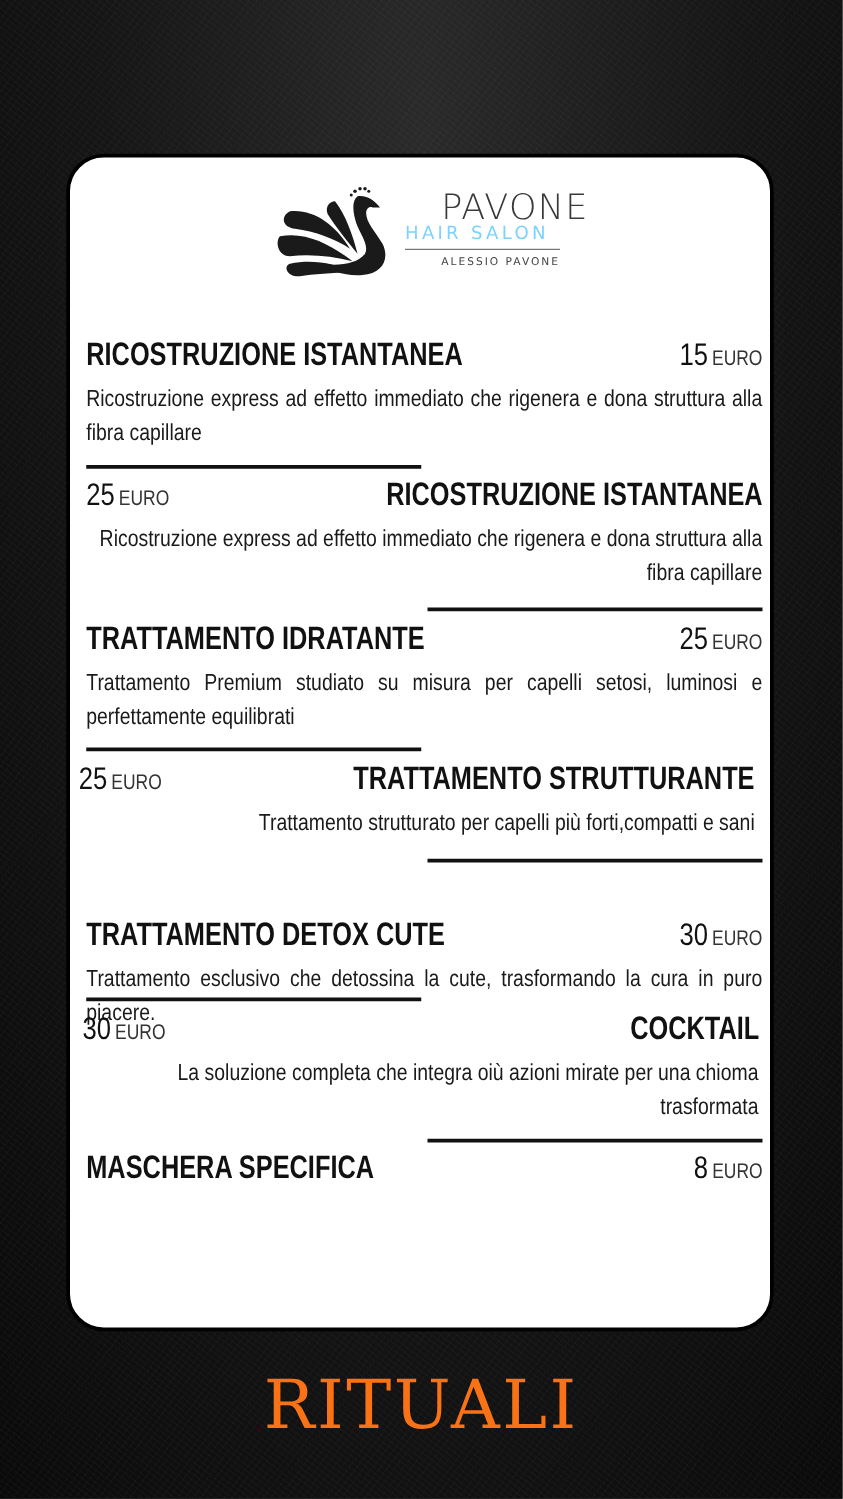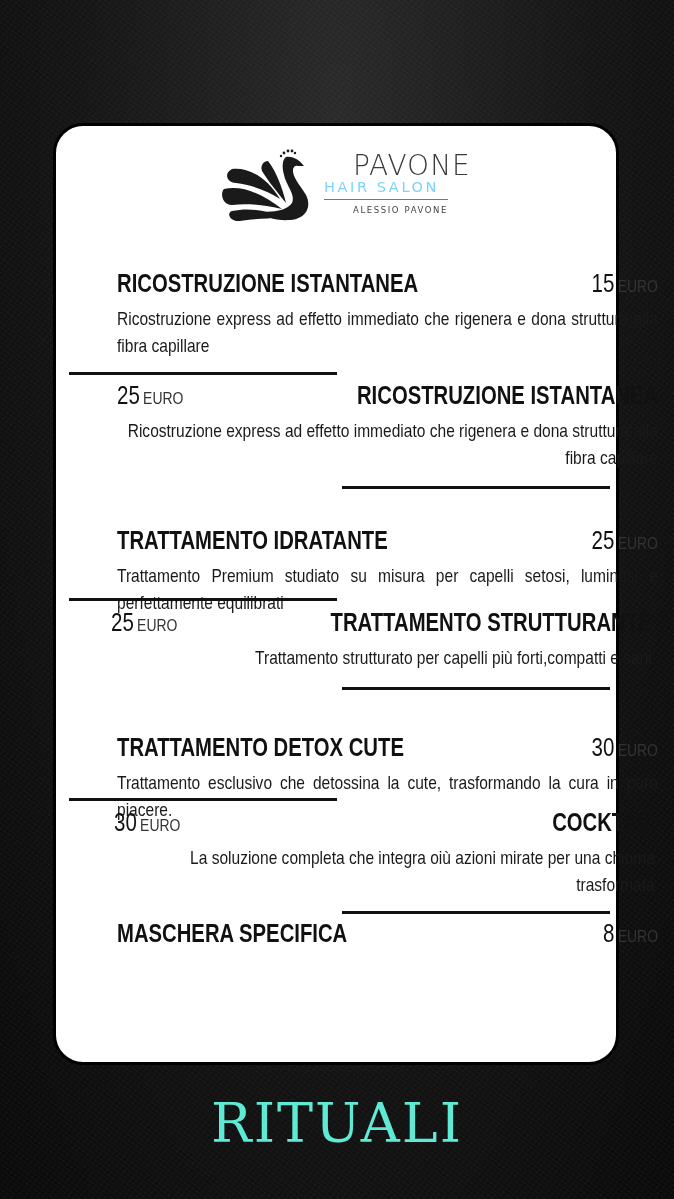--- a/index.html
+++ b/index.html
@@ -35,21 +35,21 @@
     .logo-sub {
       font-family: "DejaVu Sans", sans-serif; font-size: 14.5px; letter-spacing: 2.6px;
       line-height: 16px; color: #7dd3fc;
     }
     .logo-rule { height: 1px; background: #777; margin: 4px 0 5px 0; width: 124px; }
     .logo-owner {
       font-family: "DejaVu Sans", sans-serif; font-size: 8.5px; letter-spacing: 1.6px;
       color: #444; text-align: right; width: 124px;
     }
 
-    .item { position: absolute; left: 69px; width: 541px; color: #111; margin-left: 48px; }
+    .item { position: absolute; left: 69px; width: 541px; color: #111; }
     .row { display: flex; justify-content: space-between; align-items: baseline; }
     .title {
       font-family: "Liberation Sans Narrow", "Liberation Sans", sans-serif;
       font-weight: bold; font-size: 26px; letter-spacing: 0px;
       transform: scaleX(0.78); transform-origin: left center; white-space: nowrap;
       display: inline-block;
     }
     .right .title { transform-origin: right center; }
     .price { white-space: nowrap; display: inline-block; transform: scaleX(0.82); transform-origin: right center; }
     .right .price { transform-origin: left center; }
@@ -58,21 +58,21 @@
     .desc {
       font-size: 18.5px; line-height: 27px; color: #1a1a1a; margin-top: 6px;
       transform: scaleX(0.84); width: 119%;
     }
     .left .desc { transform-origin: left top; text-align: justify; }
     .right .desc { transform-origin: right top; margin-left: -19%; text-align: right; }
     .sep { position: absolute; height: 3px; background: #111; }
 
     .footer-title {
       position: absolute; left: 0; width: 674px; top: 1092px; text-align: center;
-      color: #5eead4; font-family: "DejaVu Serif", serif; font-size: 54px; letter-spacing: 2px;
+      color: #f97316; font-family: "DejaVu Serif", serif; font-size: 54px; letter-spacing: 2px;
       font-weight: normal;
     }
   </style>
 </head>
 <body>
 
 <div class="texture"></div>
 
 <div class="card"></div>
 
@@ -113,21 +113,21 @@
 
 <div class="item right" style="top:380px;">
   <div class="row">
     <span class="price"><span class="num">25</span><span class="cur">EURO</span></span>
     <span class="title">RICOSTRUZIONE ISTANTANEA</span>
   </div>
   <div class="desc">Ricostruzione express ad effetto immediato che rigenera e dona struttura alla fibra capillare</div>
 </div>
 <div class="sep" style="left:342px; top:486px; width:268px;"></div>
 
-<div class="item left" style="top:525px;">
+<div class="item left" style="top:495px;">
   <div class="row">
     <span class="title">TRATTAMENTO IDRATANTE</span>
     <span class="price"><span class="num">25</span><span class="cur">EURO</span></span>
   </div>
   <div class="desc">Trattamento Premium studiato su misura per capelli setosi, luminosi e perfettamente equilibrati</div>
 </div>
 <div class="sep" style="left:69px; top:598px; width:268px;"></div>
 
 <div class="item right" style="top:607px; left:63px;">
   <div class="row">

